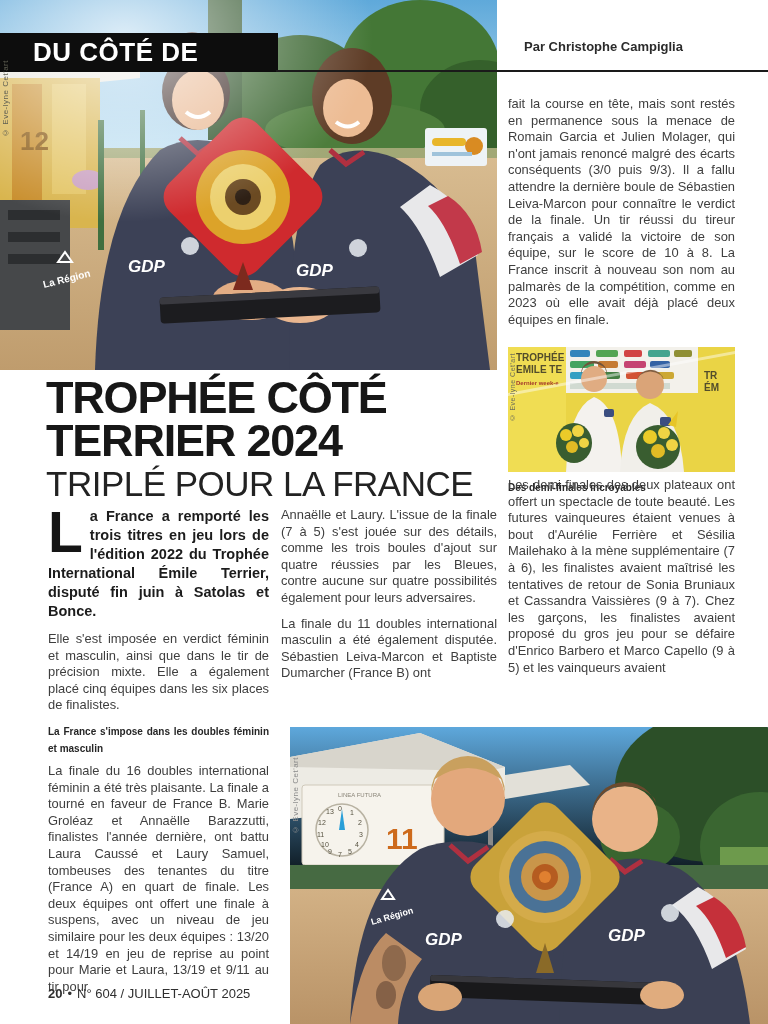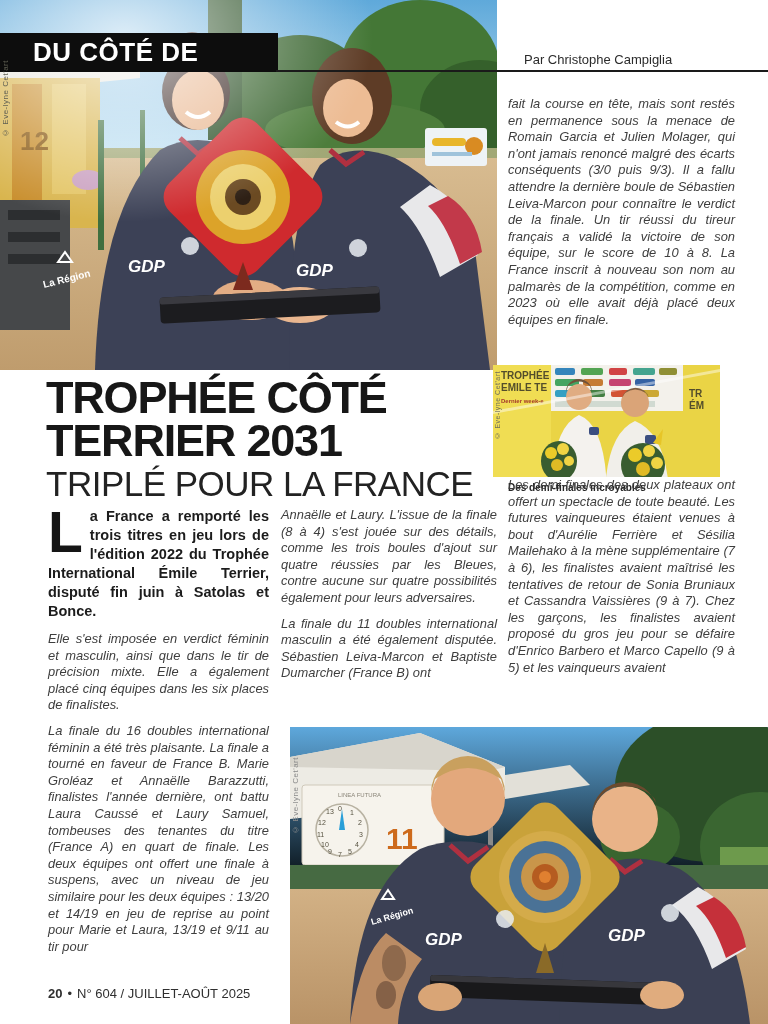--- a/index.html
+++ b/index.html
@@ -11,48 +11,48 @@
   }
   
   .section-banner {
     position:absolute; left:0; top:33px; width:278px; height:39px;
     background:#0d0d0d; display:flex; align-items:center; padding-left:33px; z-index:5;
   }
   .section-banner span {
     color:#fff; font-weight:bold; font-size:26px; letter-spacing:.5px;
   }
   .header-rule { position:absolute; left:276px; top:70px; width:492px; height:2px; background:#1a1a1a; z-index:5; }
-  .byline { position:absolute; left:508px; top:52px; width:230px; font-size:13px; font-weight:normal; color:#2b2b2b;padding-left:16px; }
+  .byline { position:absolute; left:508px; top:39px; width:230px; font-size:13px; font-weight:bold; color:#2b2b2b;padding-left:16px; }
 
   
   .photo { position:absolute; overflow:hidden; }
   .photo svg { display:block; }
   .credit {
     position:absolute; left:1px; writing-mode:vertical-rl; transform:rotate(180deg);
     font-size:8px; letter-spacing:.5px; z-index:6;
   }
   .photo-top    { left:0;   top:0;    width:497px; height:370px; }
-  .photo-mid    { left:493px; top:347px; width:227px; height:112px;margin-top:18px; }
+  .photo-mid    { left:508px; top:347px; width:227px; height:125px; }
   .photo-bottom { left:290px; top:727px; width:478px; height:297px; }
   .credit-top    { top:60px;  color:#5f5f52; }
   .credit-mid    { top:6px;   color:#6f6f5a; font-size:7px; }
   .credit-bottom { top:30px;  color:#8a8a8a; }
 
   
   .title-block { position:absolute; left:46px; top:376px; width:460px; color:#171717; }
   .title-line { font-size:45px; font-weight:900; letter-spacing:-1.2px; line-height:43px; }
   .subtitle   { font-size:35px; font-weight:400; letter-spacing:-.5px; line-height:38px; color:#222; margin-top:3px; }
 
   
   .col { position:absolute; text-align:justify; }
   .col1 { left:48px;  top:507px; width:221px; }
   .col2 { left:281px; top:507px; width:216px; }
   .col3 { left:508px; top:96px;  width:227px; }
   .col3b{ left:508px; top:477px; width:227px; }
-  p.body { font-size:12.9px; line-height:16.6px; color:#3e3e3e; margin-bottom:9px;font-style:italic; }
+  p.body { font-size:12.9px; line-height:16.6px; color:#3e3e3e; margin-bottom:9px; }
   .lede  { font-size:14.5px; line-height:19px; font-weight:bold; color:#1c1c1c; margin-bottom:10px; }
   .dropcap {
     float:left; font-size:57px; line-height:46px; font-weight:900;
     color:#151515; padding:2px 7px 0 0;
   }
   .subhead { font-size:10px; line-height:17px; font-weight:bold; color:#262626; margin-bottom:6px; }
   .subhead-right { position:absolute; left:508px; top:479px; width:227px; }
 
   
   .footer { position:absolute; left:48px; top:986px; font-size:13px; color:#2f2f2f; }
@@ -164,32 +164,33 @@
   </div>
 
   <div class="section-banner">
     <span>DU CÔTÉ DE</span>
   </div>
   <div class="header-rule"></div>
   <div class="byline">Par Christophe Campiglia</div>
 
   <div class="title-block">
     <div class="title-line">TROPHÉE CÔTÉ</div>
-    <div class="title-line">TERRIER 2031</div>
+    <div class="title-line">TERRIER 2024</div>
     <div class="subtitle">TRIPLÉ POUR LA FRANCE</div>
   </div>
 
   <div class="col col1">
     <p class="lede"><span class="dropcap">L</span><span>a France a remporté les trois titres en jeu lors de l'édition 2022 du Trophée International Émile Terrier, disputé fin juin à Satolas et Bonce.</span></p>
     <p class="body">Elle s'est imposée en verdict féminin et masculin, ainsi que dans le tir de précision mixte. Elle a également placé cinq équipes dans les six places de finalistes.</p>
+    <h3 class="subhead">La France s'impose dans les doubles féminin et masculin</h3>
     <p class="body">La finale du 16 doubles international féminin a été très plaisante. La finale a tourné en faveur de France B. Marie Groléaz et Annaëlle Barazzutti, finalistes l'année dernière, ont battu Laura Caussé et Laury Samuel, tombeuses des tenantes du titre (France A) en quart de finale. Les deux équipes ont offert une finale à suspens, avec un niveau de jeu similaire pour les deux équipes : 13/20 et 14/19 en jeu de reprise au point pour Marie et Laura, 13/19 et 9/11 au tir pour</p>
   </div>
 
   <div class="col col2">
-    <p class="body">Annaëlle et Laury. L'issue de la finale (8 à 4) s'est jouée sur des détails, comme les trois boules d'ajout sur quatre réussies par les Bleues, contre aucune sur quatre possibilités également pour leurs adversaires.</p>
+    <p class="body">Annaëlle et Laury. L'issue de la finale (7 à 5) s'est jouée sur des détails, comme les trois boules d'ajout sur quatre réussies par les Bleues, contre aucune sur quatre possibilités également pour leurs adversaires.</p>
     <p class="body">La finale du 11 doubles international masculin a été également disputée. Sébastien Leiva-Marcon et Baptiste Dumarcher (France B) ont</p>
   </div>
 
   <div class="col col3">
     <p class="body">fait la course en tête, mais sont restés en permanence sous la menace de Romain Garcia et Julien Molager, qui n'ont jamais renoncé malgré des écarts conséquents (3/0 puis 9/3). Il a fallu attendre la dernière boule de Sébastien Leiva-Marcon pour connaître le verdict de la finale. Un tir réussi du tireur français a validé la victoire de son équipe, sur le score de 10 à 8. La France inscrit à nouveau son nom au palmarès de la compétition, comme en 2023 où elle avait déjà placé deux équipes en finale.</p>
   </div>
 
   <div class="photo photo-mid">
     <svg width="227" height="125" viewBox="0 0 227 125">
       <rect width="227" height="125" fill="#e9d23c"></rect>

